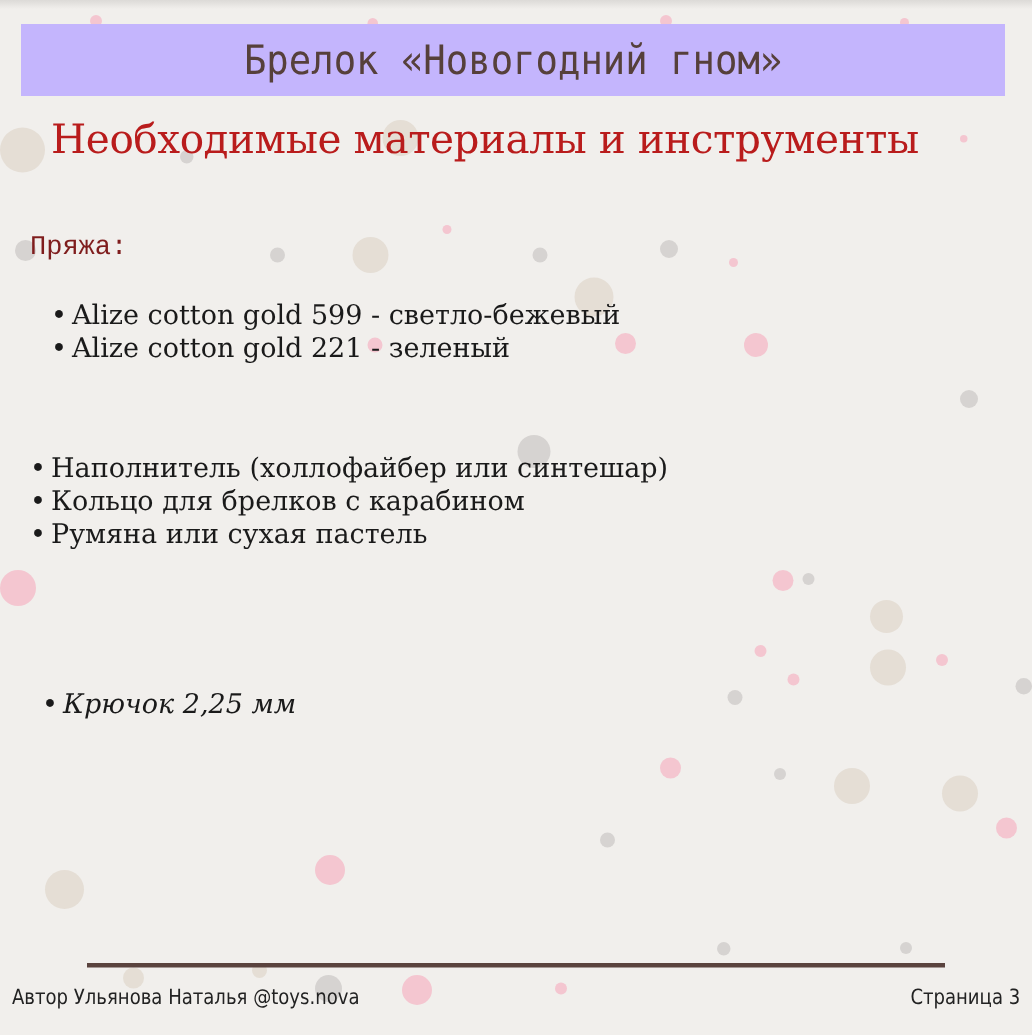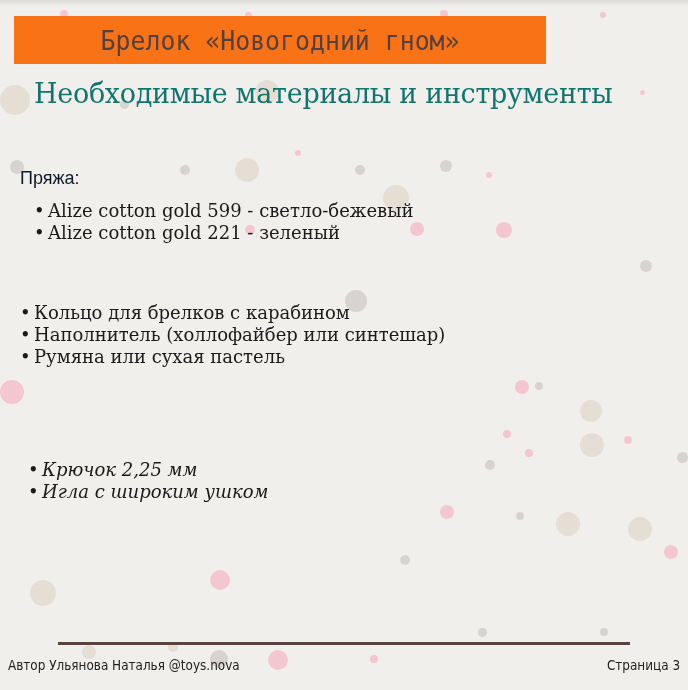--- a/index.html
+++ b/index.html
@@ -5,37 +5,37 @@
   html, body { margin: 0; padding: 0; }
   body {
     width: 688px; height: 690px; overflow: hidden; position: relative;
     background: #f1efec;
     font-family: "DejaVu Serif", serif;
   }
   .topshade { position: absolute; left: 0; top: 0; width: 688px; height: 6px; background: linear-gradient(#dcdad7, #f1efec); }
   .dots { position: absolute; inset: 0; pointer-events: none; }
   .dot { position: absolute; border-radius: 50%; }
   .banner {
-    position: absolute; left: 14px; top: 16px; width: 532px; height: 48px;
-    background: #f97316;
+    position: absolute; left: 14px; top: 16px; width: 656px; height: 48px;
+    background: #c4b5fd;
     display: flex; align-items: center; justify-content: center;
   }
   .banner-title {
     font-family: "DejaVu Sans Mono", monospace;
     font-size: 27px; color: #56403b; letter-spacing: 0px;
     transform: scaleX(0.92);
   }
   .heading {
     position: absolute; left: 34px; top: 78px;
-    font-family: "DejaVu Serif", serif; font-size: 27px; color: #0f766e;
+    font-family: "DejaVu Serif", serif; font-size: 27px; color: #b91c1c;
     letter-spacing: -0.3px;
   }
   .section-label {
-    position: absolute; left: 20px; top: 168px;
-    font-family: Liberation Sans, sans-serif; font-size: 18px; color: #0f172a; font-weight: 300;
+    position: absolute; left: 20px; top: 155px;
+    font-family: Liberation Mono, monospace; font-size: 18px; color: #7f1d1d; font-weight: 300;
   }
   .list { position: absolute; margin: 0; padding: 0; list-style: none; }
   .list li {
     font-family: "DejaVu Serif", serif; font-size: 18px; color: #1a1a1a;
     line-height: 22px; white-space: pre;
   }
   .list li .b { display: inline-block; width: 14px; }
   .list-yarn { left: 20px; top: 200px; margin-left: 14px; }
   .list-materials { left: 20px; top: 302px; }
   .list-tools { left: 28px; top: 459px; font-style: italic; }
@@ -108,25 +108,24 @@
 <div class="heading">Необходимые материалы и инструменты</div>
 
 <div class="section-label">Пряжа:</div>
 
 <ul class="list list-yarn">
   <li><span class="b">•</span><span>Alize cotton gold 599 - светло-бежевый</span></li>
   <li><span class="b">•</span><span>Alize cotton gold 221 - зеленый</span></li>
 </ul>
 
 <ul class="list list-materials">
+  <li><span class="b">•</span><span>Наполнитель (холлофайбер или синтешар)</span></li>
   <li><span class="b">•</span><span>Кольцо для брелков с карабином</span></li>
-  <li><span class="b">•</span><span>Наполнитель (холлофайбер или синтешар)</span></li>
   <li><span class="b">•</span><span>Румяна или сухая пастель</span></li>
 </ul>
 
 <ul class="list list-tools">
   <li><span class="b">•</span><span>Крючок 2,25 мм</span></li>
-  <li><span class="b">•</span><span>Игла с широким ушком</span></li>
 </ul>
 
 <div class="rule"></div>
 <div class="footer-left">Автор Ульянова Наталья @toys.nova</div>
 <div class="footer-right">Страница 3</div>
 
 </body></html>

